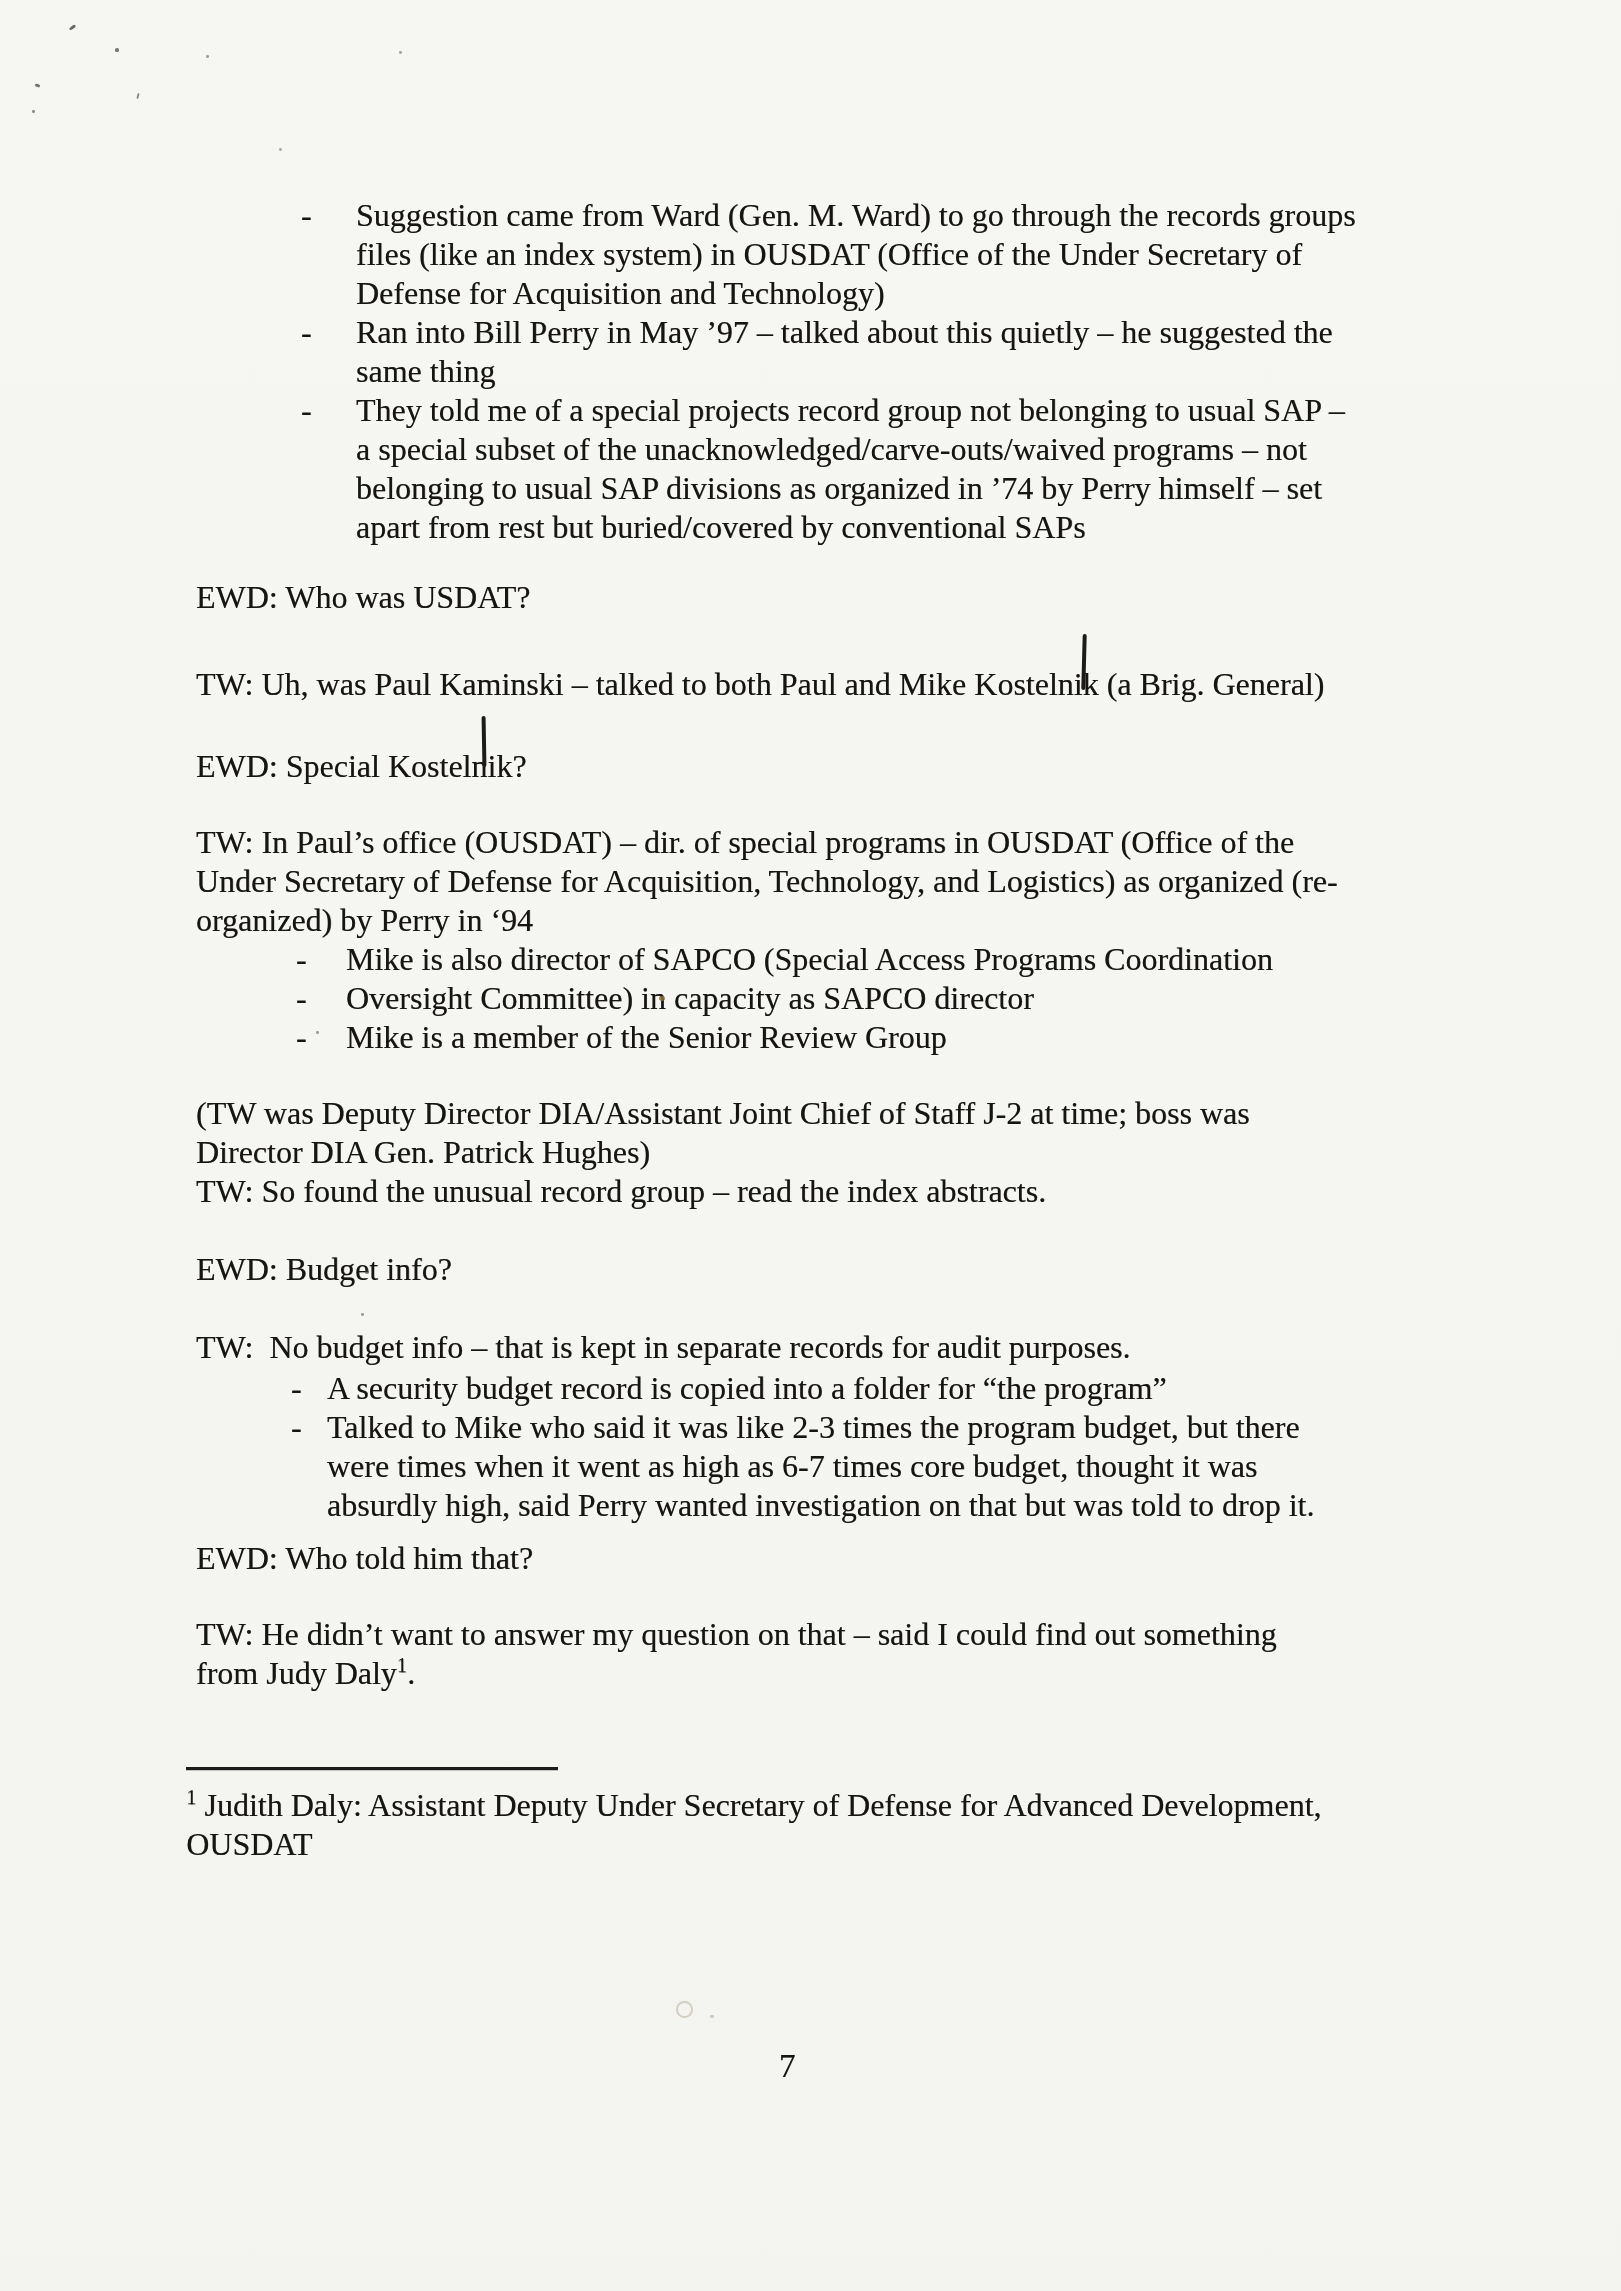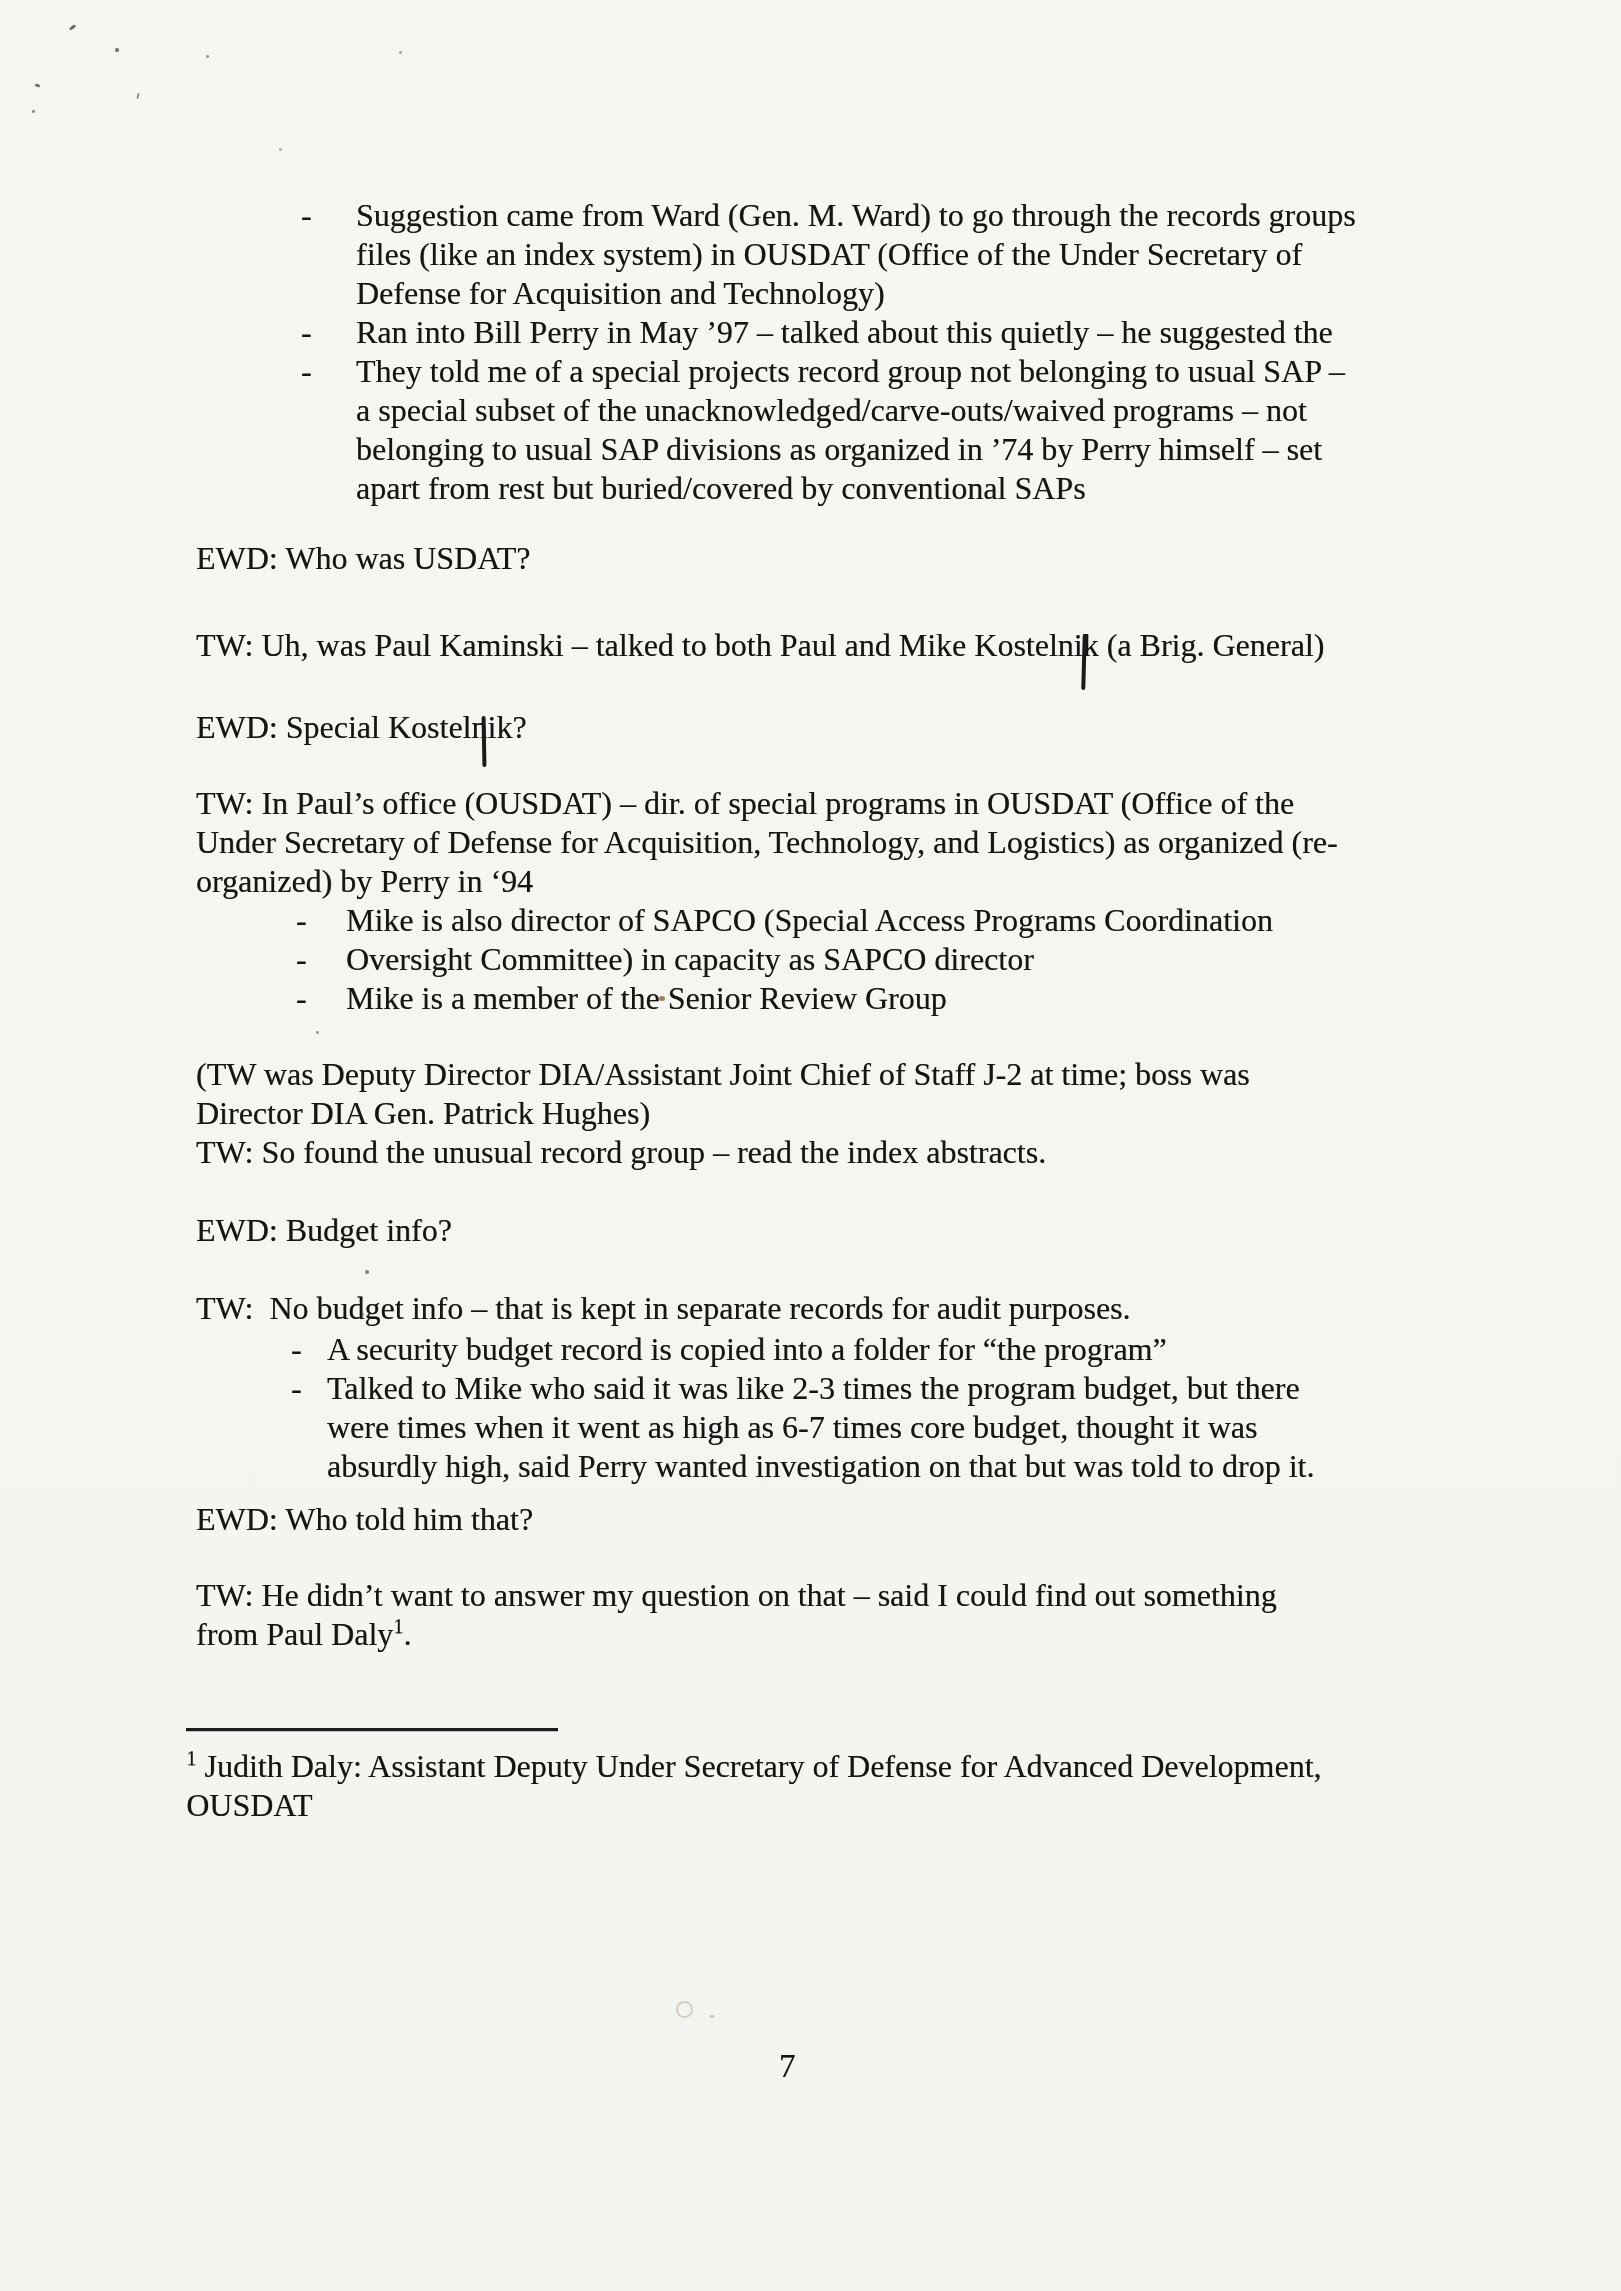--- a/index.html
+++ b/index.html
@@ -61,20 +61,21 @@
     <div class="bullets b1">
       <div class="bullet">
         <span class="dash">-</span>
         <div class="line">Suggestion came from Ward (Gen. M. Ward) to go through the records groups</div>
         <div class="line">files (like an index system) in OUSDAT (Office of the Under Secretary of</div>
         <div class="line">Defense for Acquisition and Technology)</div>
       </div>
       <div class="bullet">
         <span class="dash">-</span>
         <div class="line">Ran into Bill Perry in May ’97 – talked about this quietly – he suggested the</div>
+        <div class="line">same thing</div>
       </div>
       <div class="bullet">
         <span class="dash">-</span>
         <div class="line">They told me of a special projects record group not belonging to usual SAP –</div>
         <div class="line">a special subset of the unacknowledged/carve-outs/waived programs – not</div>
         <div class="line">belonging to usual SAP divisions as organized in ’74 by Perry himself – set</div>
         <div class="line">apart from rest but buried/covered by conventional SAPs</div>
       </div>
     </div>
 
@@ -140,21 +141,21 @@
         <div class="line">absurdly high, said Perry wanted investigation on that but was told to drop it.</div>
       </div>
     </div>
 
     <div class="para" id="p-ewd-whotold">
       <div class="line">EWD: Who told him that?</div>
     </div>
 
     <div class="para" id="p-tw-daly">
       <div class="line">TW: He didn’t want to answer my question on that – said I could find out something</div>
-      <div class="line"><span>from Paul Daly</span><sup class="fnref">1</sup><span>.</span></div>
+      <div class="line"><span>from Judy Daly</span><sup class="fnref">1</sup><span>.</span></div>
     </div>
 
     <div class="fn-rule"></div>
 
     <div class="footnote">
       <div class="line"><sup class="fnref">1</sup><span> Judith Daly: Assistant Deputy Under Secretary of Defense for Advanced Development,</span></div>
       <div class="line">OUSDAT</div>
     </div>
 
   </div>

